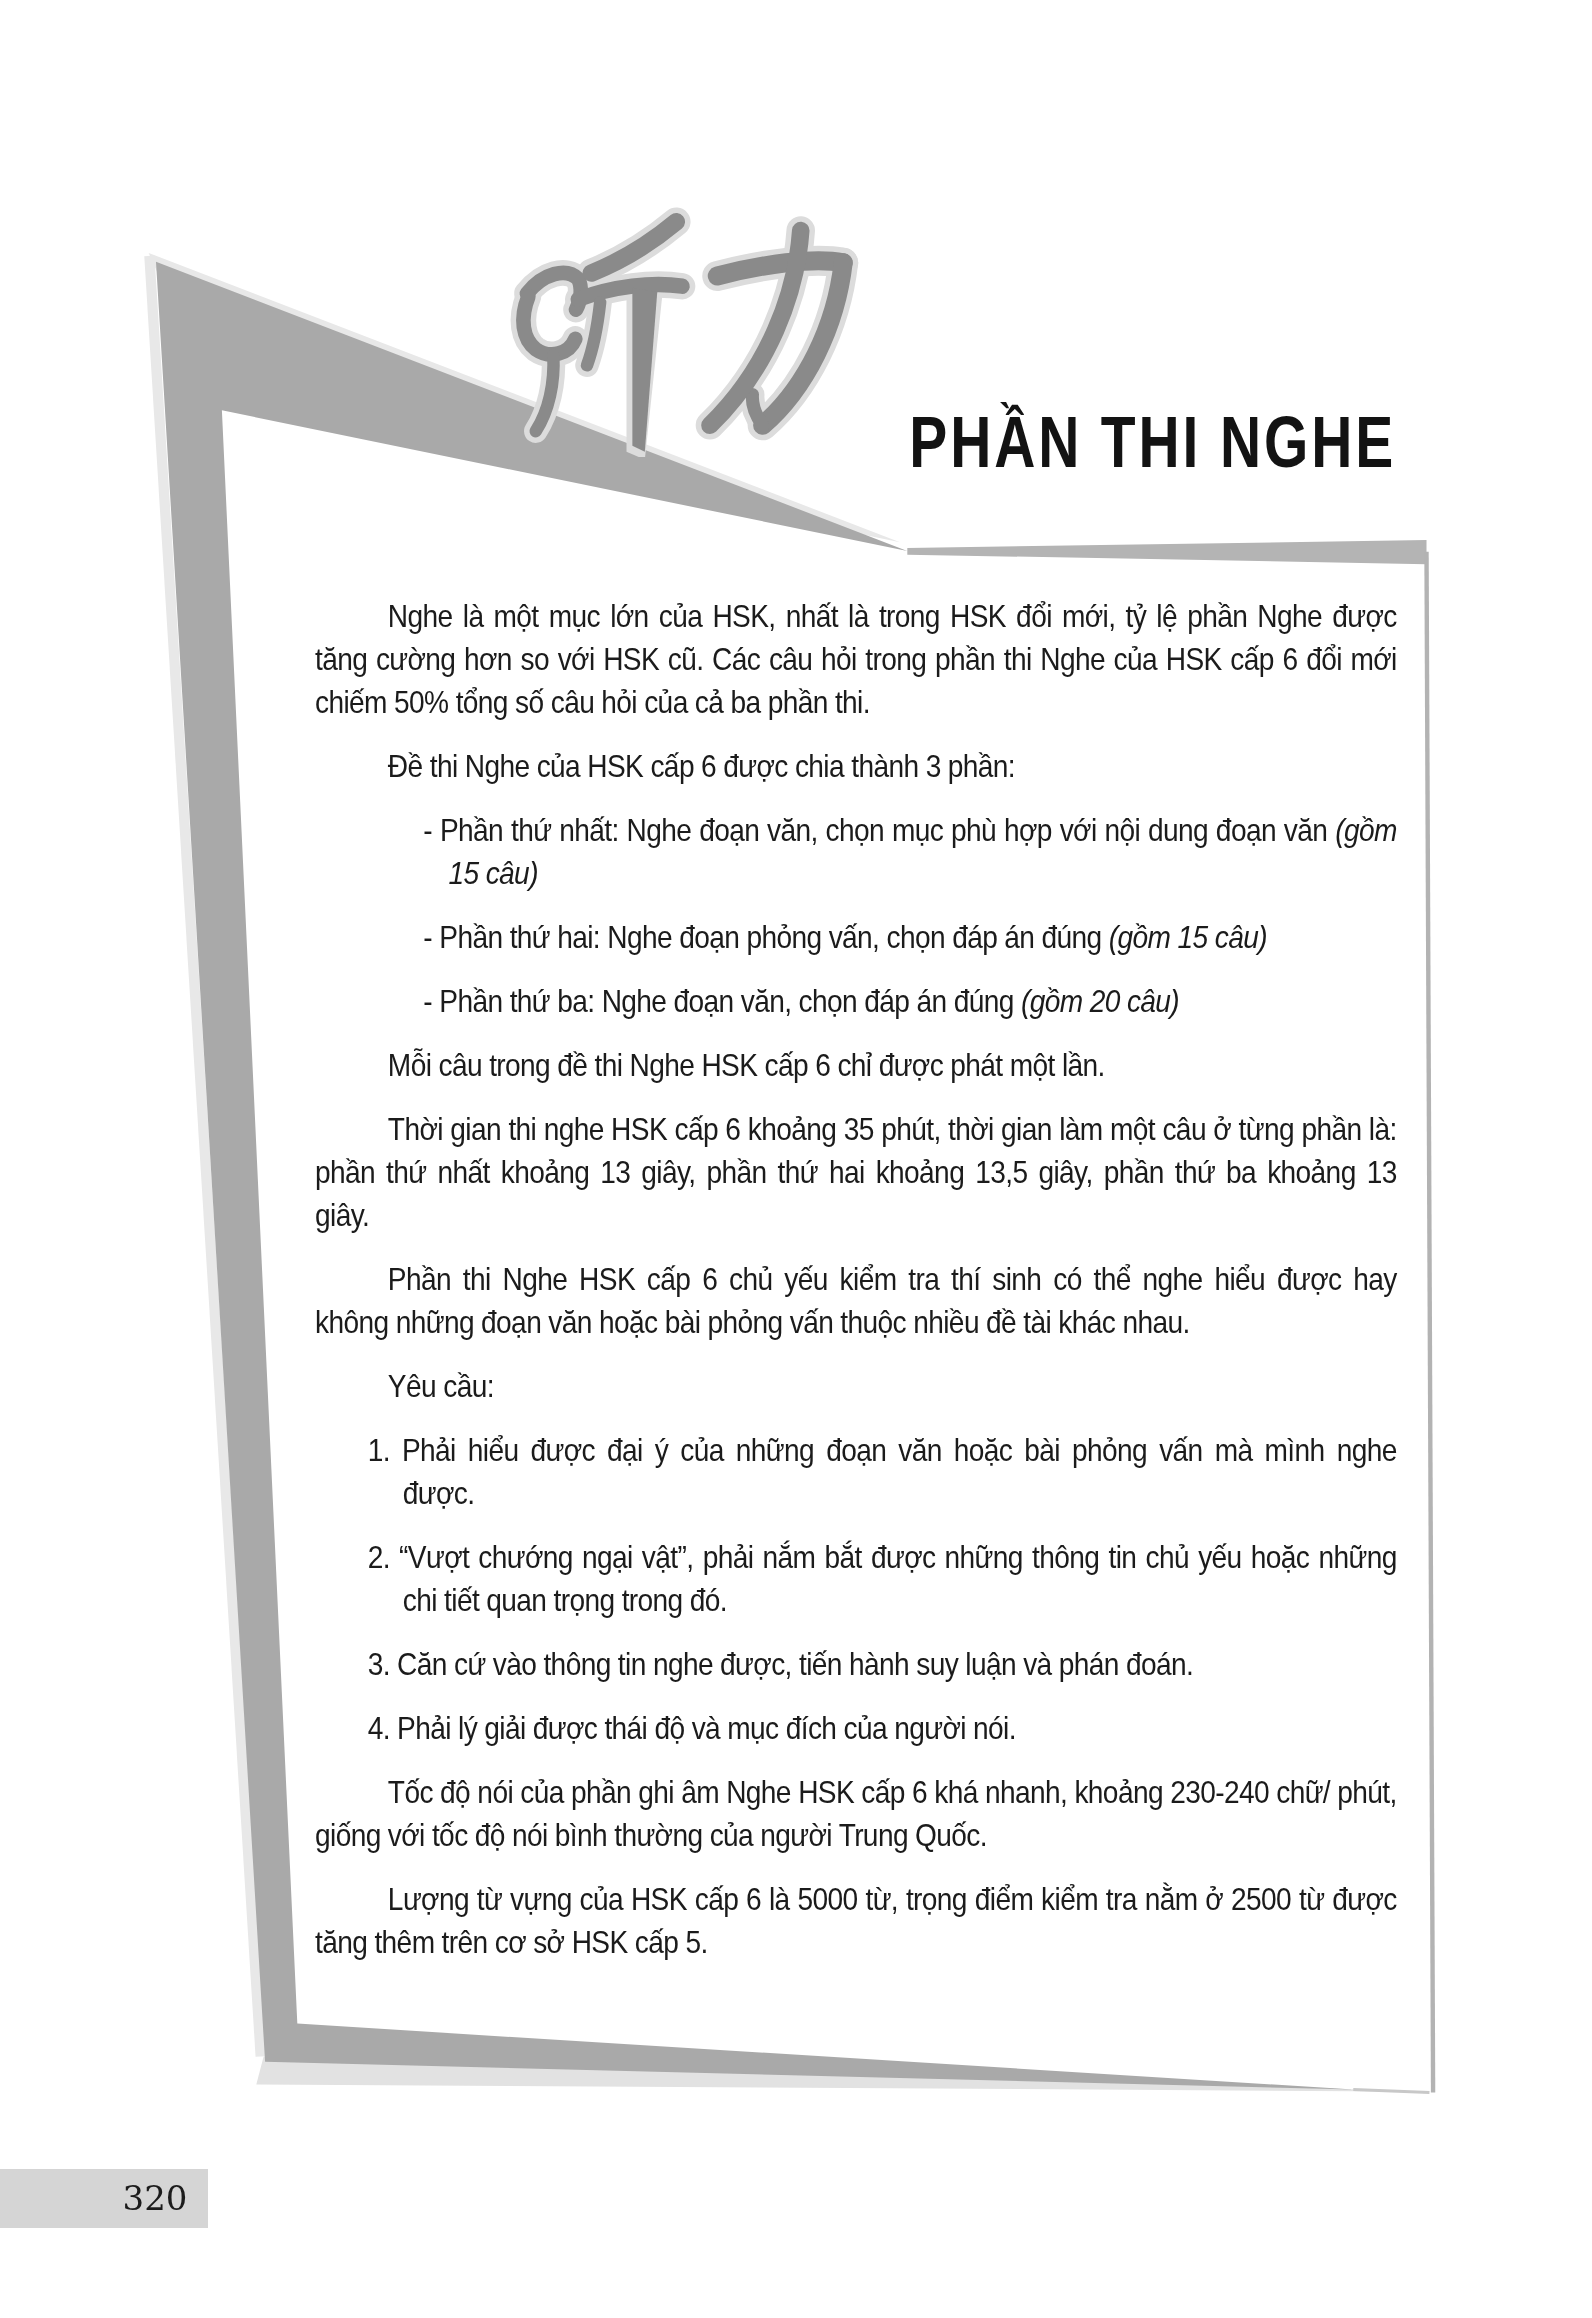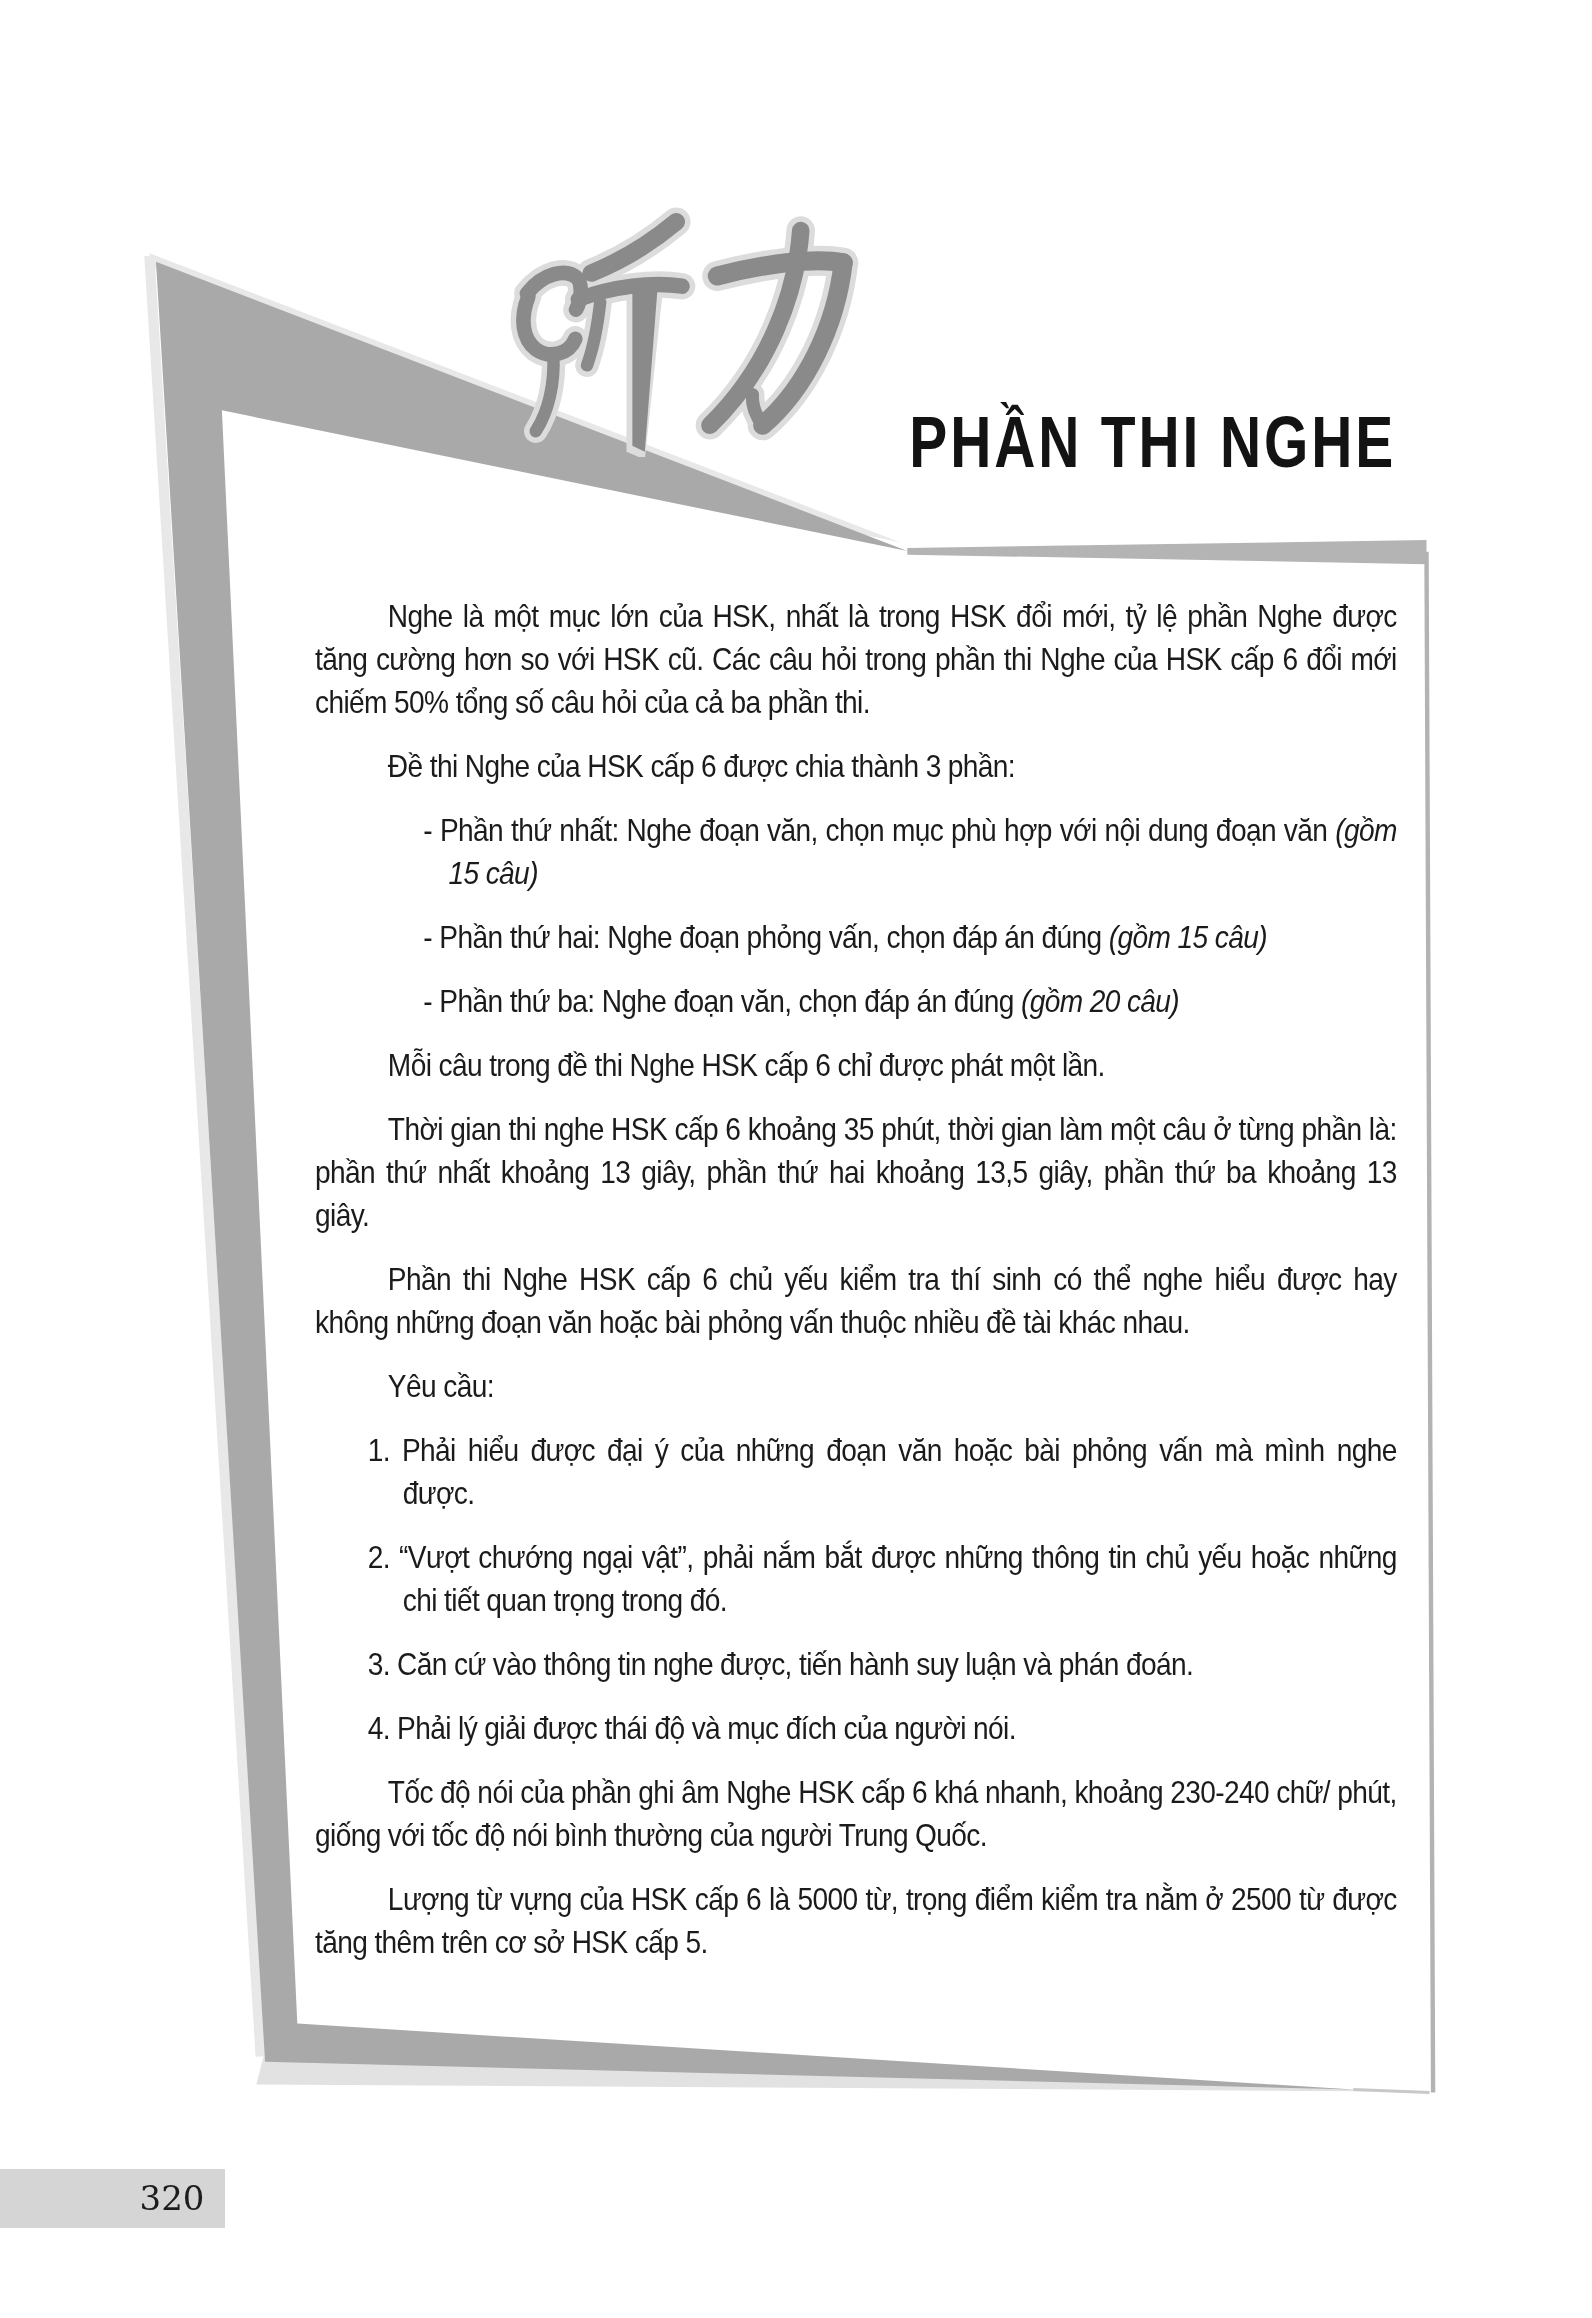--- a/index.html
+++ b/index.html
@@ -22,21 +22,21 @@
     font-size:32px;line-height:43px;letter-spacing:-0.7px;
     text-align:justify;color:#1b1b1b;
   }
   .blk{margin:0 0 21px 0;}
   .blk:last-child{margin-bottom:0;}
   .para{text-indent:83px;}
   .bullet{padding-left:152px;text-indent:-28.6px;}
   .numbered{padding-left:100px;text-indent:-40px;}
   .blk em{font-style:italic;}
   .pagenum-box{
-    position:absolute;left:0;top:2169px;width:225px;height:59px;
+    position:absolute;left:0;top:2169px;width:208px;height:59px;
     background:#d5d5d5;
   }
   .pagenum-box span{
     position:absolute;right:20.5px;top:0;line-height:59px;
     font-family:"DejaVu Serif", serif;font-size:34px;color:#1c1c1c;
   }
 </style>
 </head>
 <body>
 

